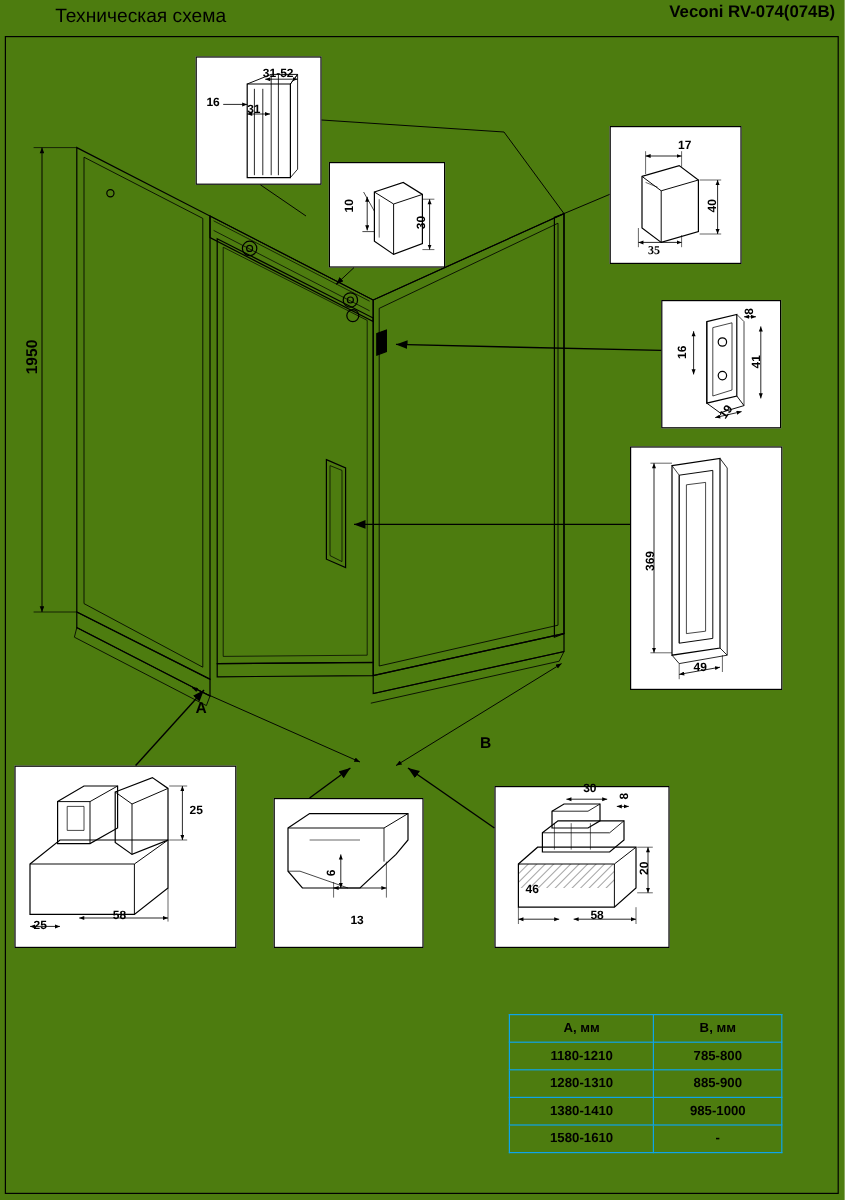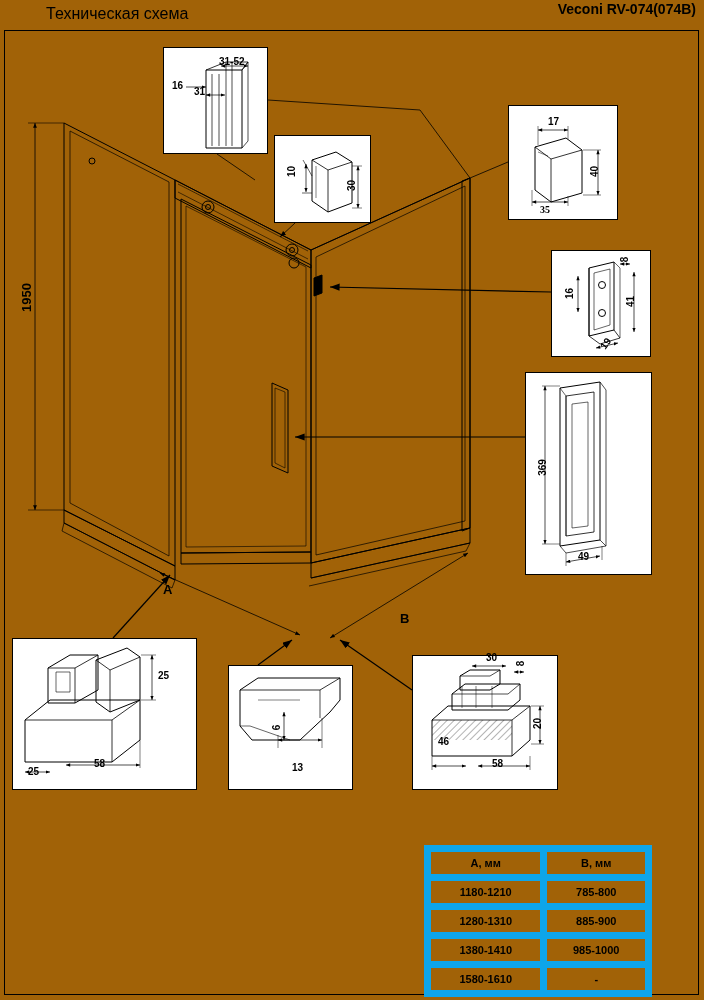--- a/index.html
+++ b/index.html
@@ -8,21 +8,21 @@
     background: #ffffff;
   }
   body {
     font-family: "Liberation Sans", sans-serif;
     color: #000;
   }
   #page {
     position: relative;
     width: 704px;
     height: 1000px;
-    background: #a16207;
+    background: #4d7c0f;
     overflow: hidden;
   }
   .hdr {
     position: absolute;
     left: 0; top: 0;
     width: 704px;
     height: 30px;
   }
   .hdr-title {
     position: absolute;
@@ -70,21 +70,21 @@
   
   .spec {
     position: absolute;
     left: 424px;
     top: 845px;
     width: 228px;
     border-collapse: collapse;
     font-size: 11px;
   }
   .spec th, .spec td {
-    border: 7px solid #0ea5e9;
+    border: 1px solid #0ea5e9;
     text-align: center;
     padding: 3px 0 3px 0;
     font-weight: bold;
     height: 16px;
   }
   .spec th { font-weight: bold; }
   .spec td { font-weight: bold; margin-left: 36px; }
 </style>
 </head>
 <body>
@@ -331,26 +331,26 @@
   </svg>
 
   <div class="lbl b" style="left:12px; top:290px; transform:rotate(-90deg); transform-origin:center; font-size:13px;">1950</div>
 
   <div class="lbl b" style="left:163px; top:582px; font-size:13px;">A</div>
 
   <div class="lbl b" style="left:400px; top:611px; font-size:13px;">B</div>
 
   <div class="lbl sm b" style="left:219px; top:56px;">31-52</div>
   <div class="lbl sm b" style="left:172px; top:80px;">16</div>
-  <div class="lbl sm b" style="left:194px; top:86px;">31</div>
+  <div class="lbl sm b" style="left:206px; top:86px;">31</div>
 
   <div class="lbl sm b" style="left:286px; top:166px; transform:rotate(-90deg); transform-origin:center;">10</div>
   <div class="lbl sm b" style="left:346px; top:180px; transform:rotate(-90deg); transform-origin:center;">30</div>
 
-  <div class="lbl sm b" style="left:548px; top:116px;">17</div>
+  <div class="lbl sm b" style="left:565px; top:116px;">17</div>
   <div class="lbl sm b" style="left:540px; top:204px;font-family:Liberation Serif, serif;">35</div>
   <div class="lbl sm b" style="left:589px; top:166px; transform:rotate(-90deg); transform-origin:center;">40</div>
 
   <div class="lbl sm b" style="left:622px; top:254px; transform:rotate(-90deg); transform-origin:center;">8</div>
   <div class="lbl sm b" style="left:564px; top:288px; transform:rotate(-90deg); transform-origin:center;">16</div>
   <div class="lbl sm b" style="left:625px; top:296px; transform:rotate(-90deg); transform-origin:center;">41</div>
   <div class="lbl sm b" style="left:600px; top:338px; transform:rotate(-55deg); transform-origin:center;">19</div>
 
   <div class="lbl sm b" style="left:534px; top:462px; transform:rotate(-90deg); transform-origin:center;">369</div>
   <div class="lbl sm b" style="left:578px; top:551px;">49</div>

